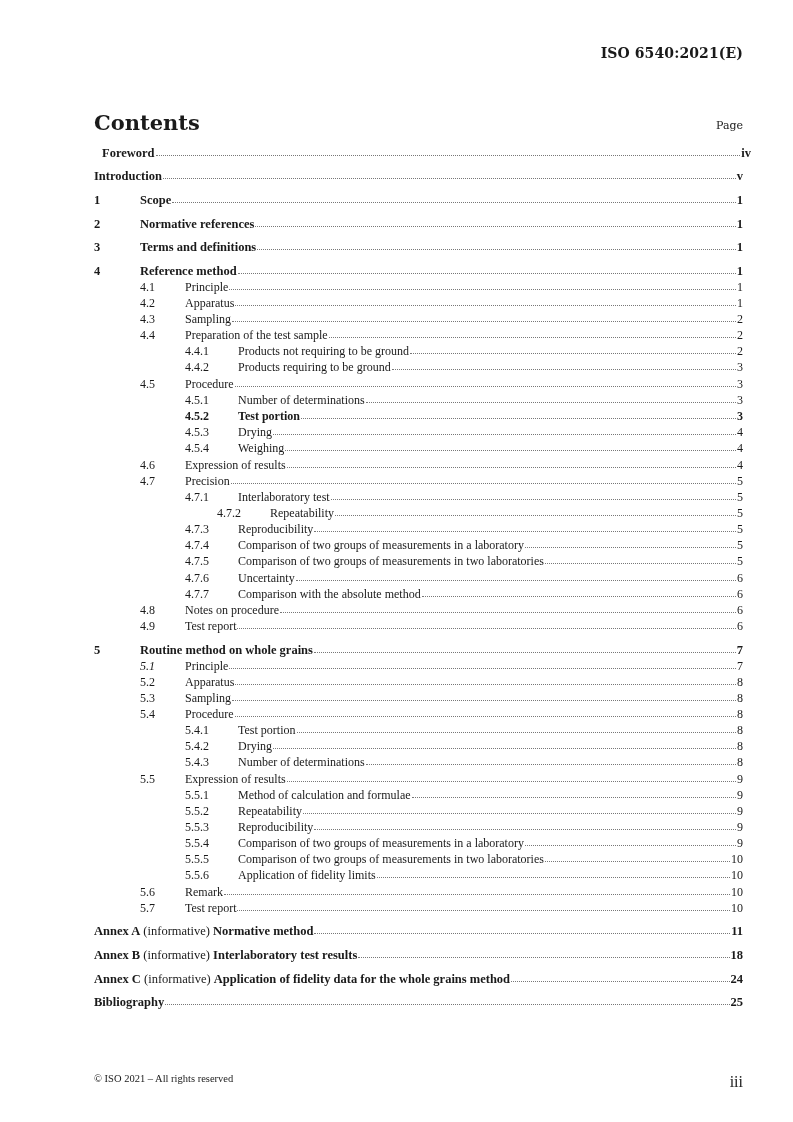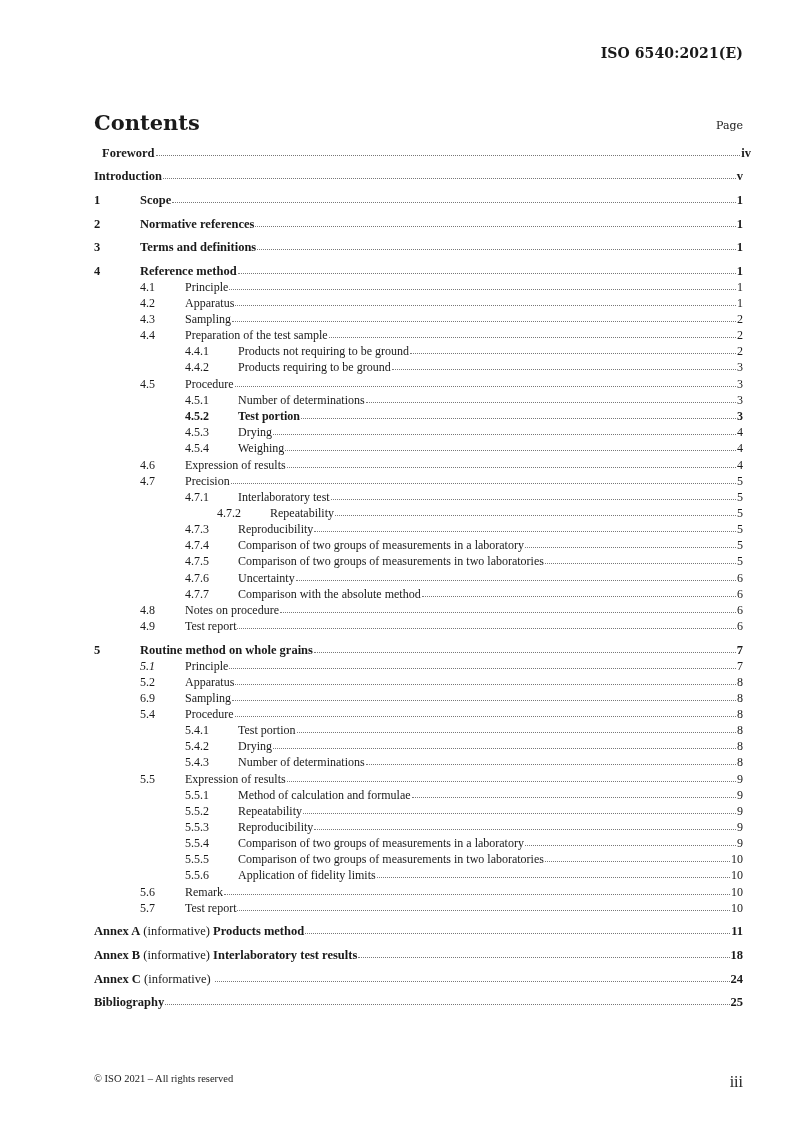--- a/index.html
+++ b/index.html
@@ -239,21 +239,21 @@
       <span class="leader"></span>
       <span class="pg">7</span>
     </div>
     <div class="row l2" style="top: 675px; left: 140px; width: 603px;">
       <span class="num" style="width: 45px;">5.2</span>
       <span class="title">Apparatus</span>
       <span class="leader"></span>
       <span class="pg">8</span>
     </div>
     <div class="row l2" style="top: 691px; left: 140px; width: 603px;">
-      <span class="num" style="width: 45px;">6.9</span>
+      <span class="num" style="width: 45px;">5.3</span>
       <span class="title">Sampling</span>
       <span class="leader"></span>
       <span class="pg">8</span>
     </div>
     <div class="row l2" style="top: 707px; left: 140px; width: 603px;">
       <span class="num" style="width: 45px;">5.4</span>
       <span class="title">Procedure</span>
       <span class="leader"></span>
       <span class="pg">8</span>
     </div>
@@ -325,34 +325,35 @@
     </div>
     <div class="row l2" style="top: 901px; left: 140px; width: 603px;">
       <span class="num" style="width: 45px;">5.7</span>
       <span class="title">Test report</span>
       <span class="leader"></span>
       <span class="pg">10</span>
     </div>
     <div class="row l1" style="top: 924px;">
       <span class="title">Annex A</span>
       <span class="title annex-note">&nbsp;(informative)&nbsp;</span>
-      <span class="title">Products method</span>
+      <span class="title">Normative method</span>
       <span class="leader"></span>
       <span class="pg">11</span>
     </div>
     <div class="row l1" style="top: 948px;">
       <span class="title">Annex B</span>
       <span class="title annex-note">&nbsp;(informative)&nbsp;</span>
       <span class="title">Interlaboratory test results</span>
       <span class="leader"></span>
       <span class="pg">18</span>
     </div>
     <div class="row l1" style="top: 972px;">
       <span class="title">Annex C</span>
       <span class="title annex-note">&nbsp;(informative)&nbsp;</span>
+      <span class="title">Application of fidelity data for the whole grains method</span>
       <span class="leader"></span>
       <span class="pg">24</span>
     </div>
     <div class="row l1" style="top: 995px;">
       <span class="title">Bibliography</span>
       <span class="leader"></span>
       <span class="pg">25</span>
     </div>
   </div>
 

